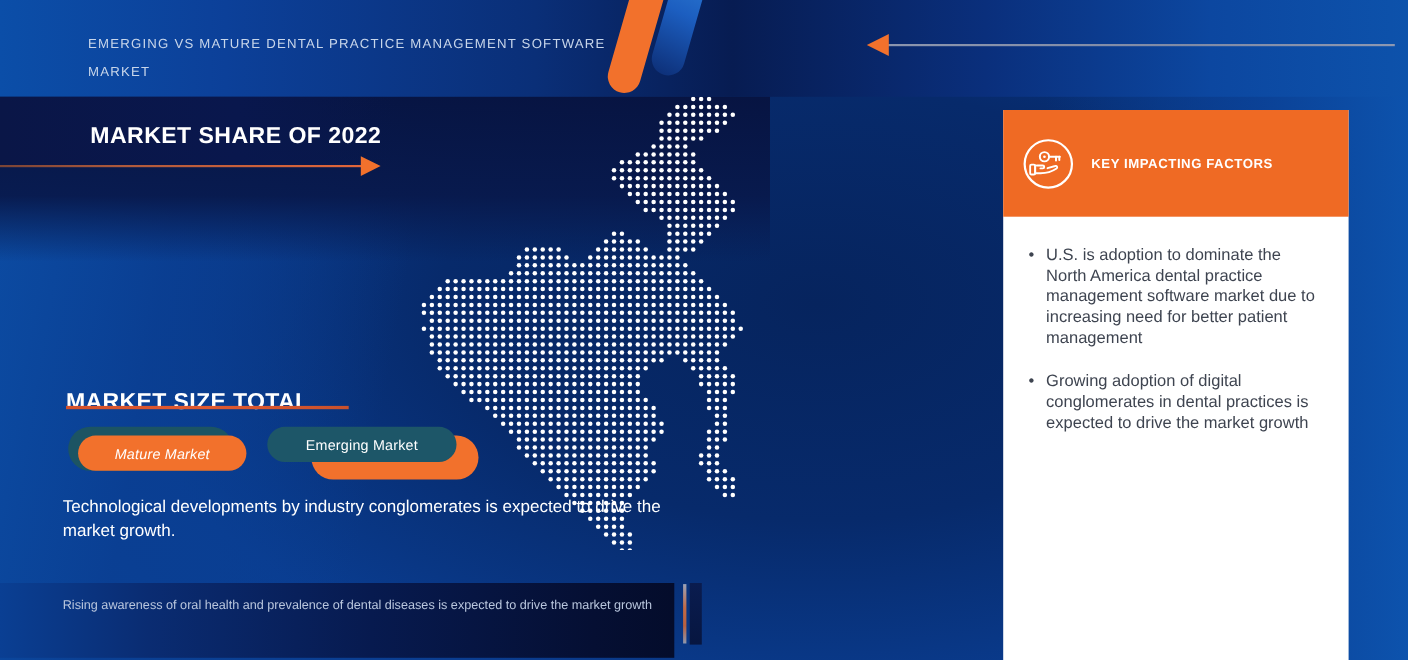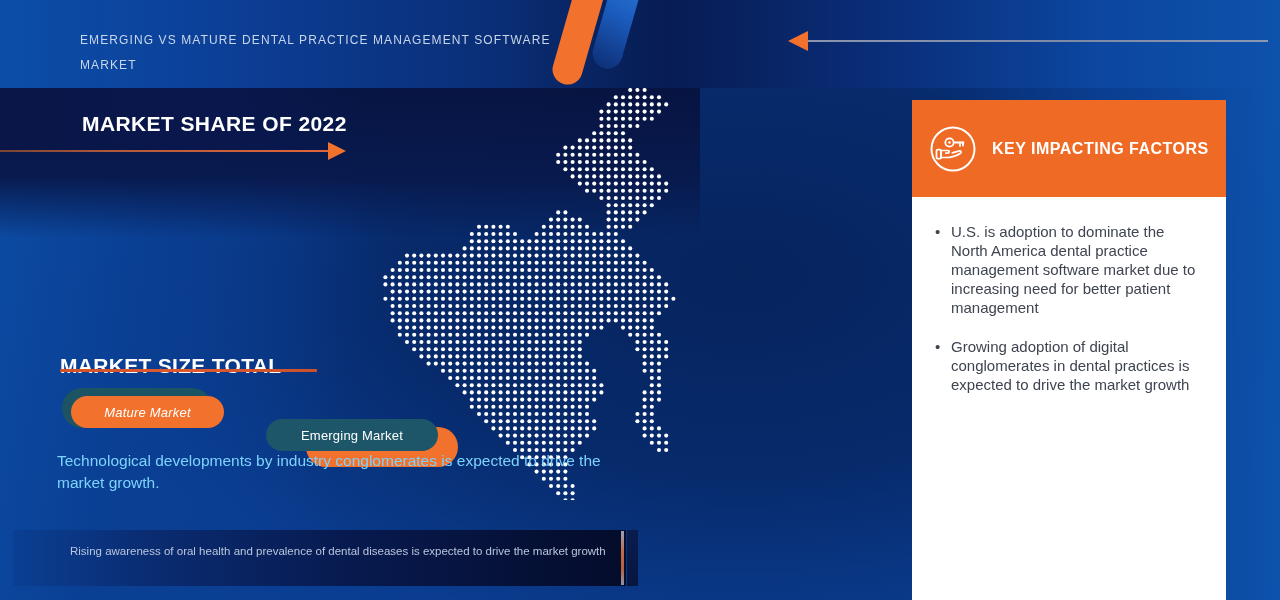--- a/index.html
+++ b/index.html
@@ -181,39 +181,39 @@
     letter-spacing: .2px;
     white-space: nowrap;
   }
 
   
   .pill-mature { left: 0; width: 175px; }
   .pill-mature .pill-shadow { left: 0; top: 0; width: 150px; background: #1c5463; }
   .pill-mature .pill { left: 9px; top: 8px; width: 153px; background: #f2712c; font-style: italic; }
 
   
-  .pill-emerging { left: 204px; width: 195px; margin-top: 31px; }
+  .pill-emerging { left: 181px; width: 195px; }
   .pill-emerging .pill-shadow { left: 40px; top: 8px; width: 152px; background: #f2712c; }
   .pill-emerging .pill { left: 0; top: 0; width: 172px; background: #1d5668; }
 
   
   .body-text {
     position: absolute;
     left: 57px; top: 450px;
     width: 545px;
     font-size: 15.5px;
     line-height: 22px;
-    color: #7dd3fc;
+    color: #ffffff;
   }
 
   
   .bottom-bar {
     position: absolute;
-    left: 13px; top: 530px;
-    width: 613px; height: 56px;
+    left: 0; top: 530px;
+    width: 613px; height: 68px;
     background: linear-gradient(90deg, #0a3f93 0%, #0a2c72 22%, #071a4f 55%, #050f33 88%, #040c2b 100%);
   }
   .bottom-bar .txt {
     position: absolute;
     left: 57px; top: 13px;
     width: 540px;
     font-size: 11.5px;
     line-height: 16px;
     color: #b9c6dd;
   }
@@ -249,21 +249,21 @@
     display: flex;
     align-items: center;
   }
   .kif-icon {
     margin-left: 16px;
     width: 50px; height: 50px;
     flex: none;
   }
   .kif-title {
     margin-left: 14px;
-    font-size: 16px;
+    font-size: 12px;
     font-weight: bold;
     letter-spacing: .5px;
     color: #ffffff;
   }
   .kif-list {
     position: absolute;
     left: 935px; top: 222px;
     width: 268px;
   }
   .kif-item {

